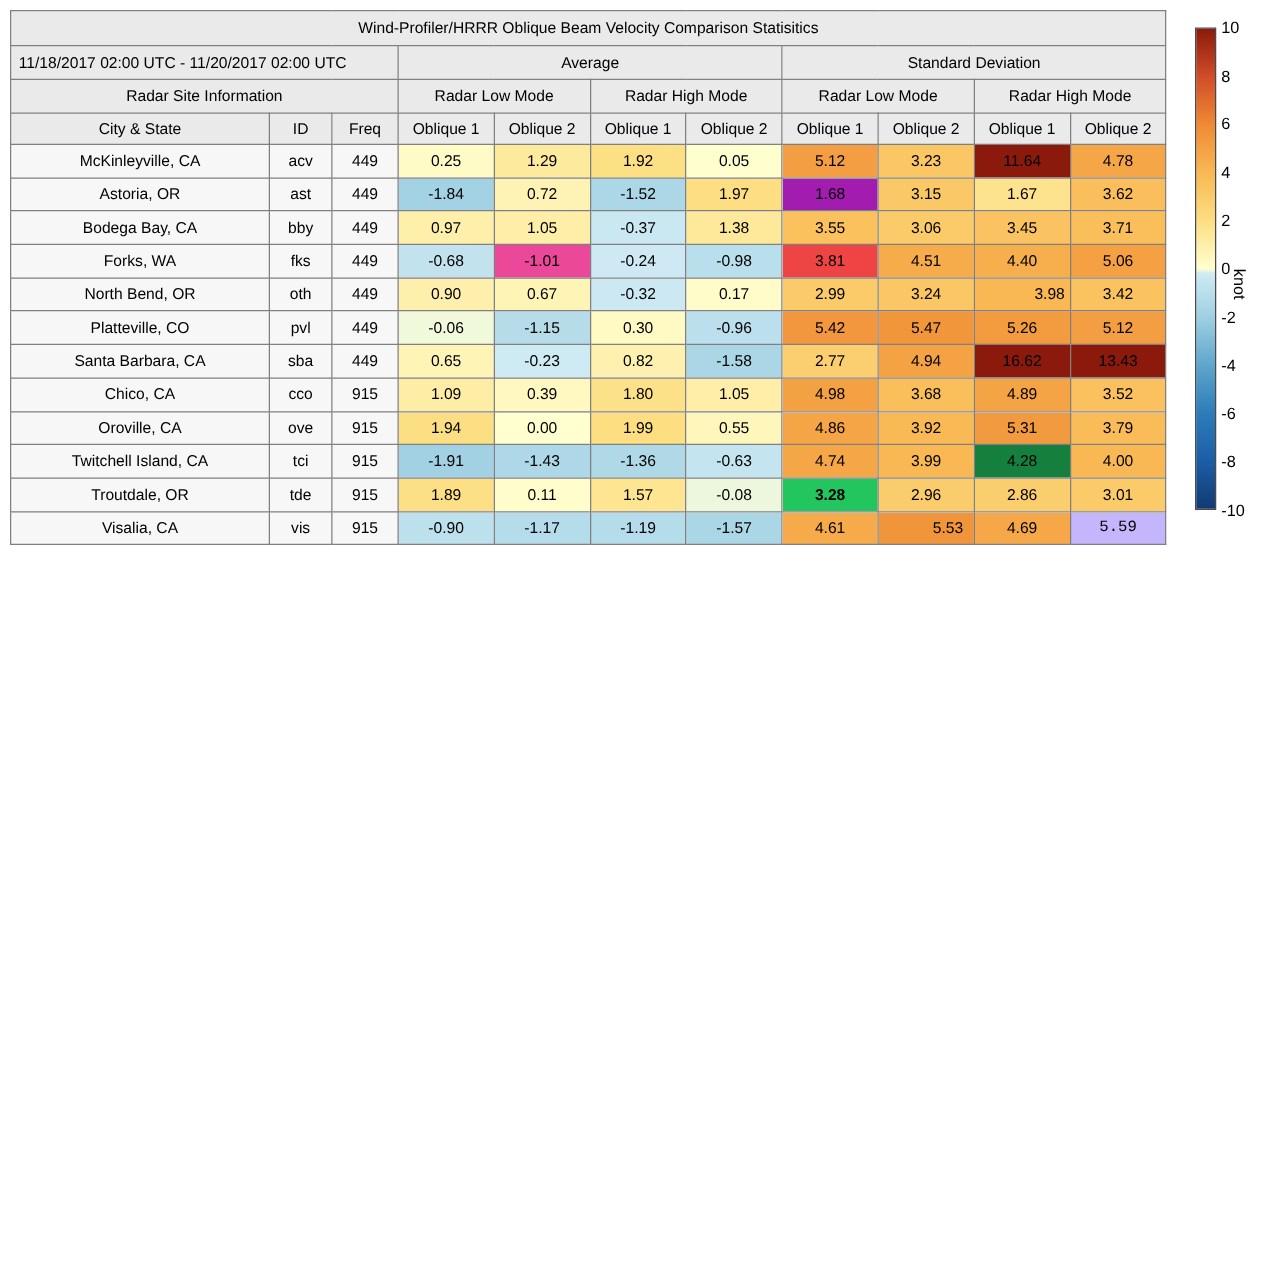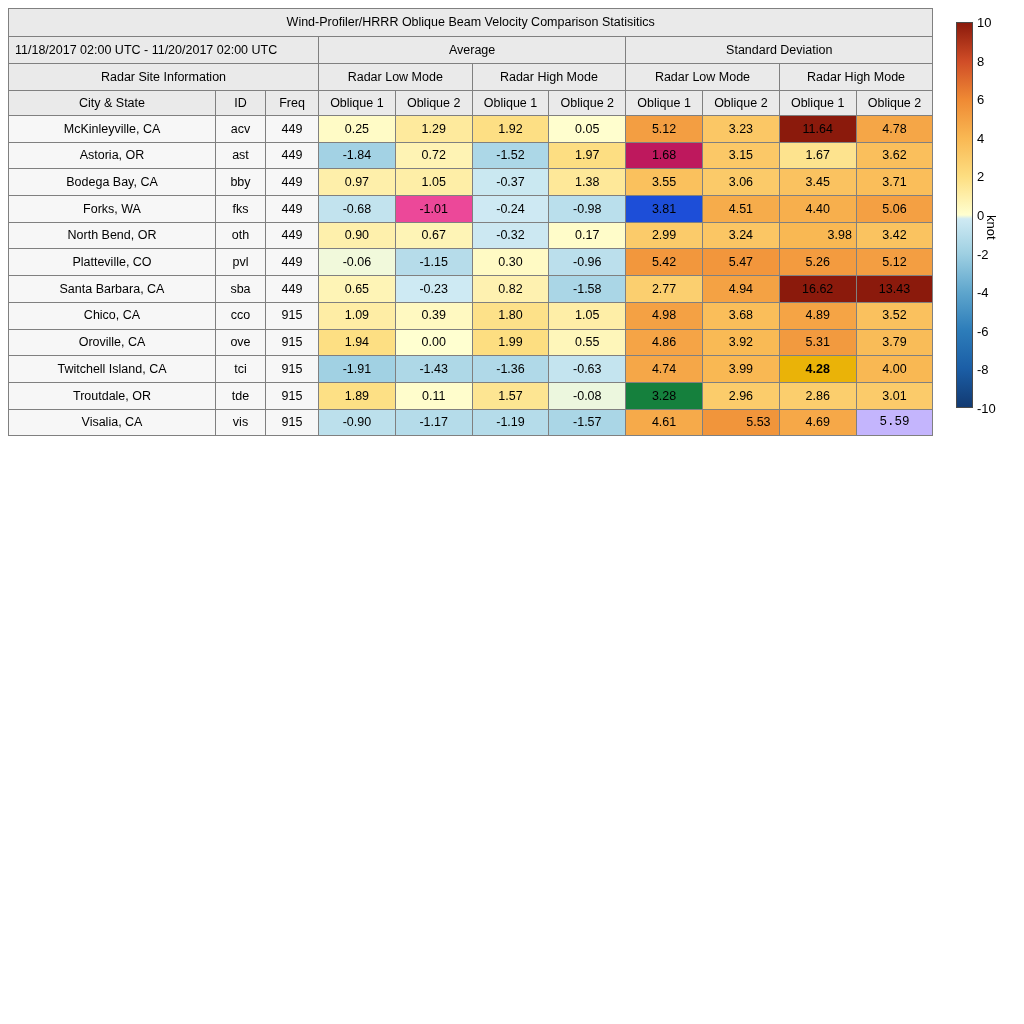--- a/index.html
+++ b/index.html
@@ -182,21 +182,21 @@
             <td class="val" style="background-color: rgb(245, 166, 71);">4.78</td>
           </tr>
           <tr class="data-row">
             <td>Astoria, OR</td>
             <td>ast</td>
             <td>449</td>
             <td class="val" style="background-color: rgb(163, 210, 228);">-1.84</td>
             <td class="val" style="background-color: rgb(254, 243, 180);">0.72</td>
             <td class="val" style="background-color: rgb(172, 215, 231);">-1.52</td>
             <td class="val" style="background-color: rgb(253, 222, 130);">1.97</td>
-            <td class="val" style="background-color: #be185d;">1.68</td>
+            <td class="val" style="background-color: #a21caf;">1.68</td>
             <td class="val" style="background-color: rgb(251, 200, 103);">3.15</td>
             <td class="val" style="background-color: rgb(253, 227, 142);">1.67</td>
             <td class="val" style="background-color: rgb(250, 191, 92);">3.62</td>
           </tr>
           <tr class="data-row">
             <td>Bodega Bay, CA</td>
             <td>bby</td>
             <td>449</td>
             <td class="val" style="background-color: rgb(254, 239, 170);">0.97</td>
             <td class="val" style="background-color: rgb(254, 238, 167);">1.05</td>
@@ -208,21 +208,21 @@
             <td class="val" style="background-color: rgb(250, 190, 90);">3.71</td>
           </tr>
           <tr class="data-row">
             <td>Forks, WA</td>
             <td>fks</td>
             <td>449</td>
             <td class="val" style="background-color: rgb(194, 227, 238);">-0.68</td>
             <td class="val" style="background-color: #ec4899;">-1.01</td>
             <td class="val" style="background-color: rgb(206, 233, 243);">-0.24</td>
             <td class="val" style="background-color: rgb(186, 223, 236);">-0.98</td>
-            <td class="val" style="background-color: #1d4ed8;">3.81</td>
+            <td class="val" style="background-color: #ef4444;">3.81</td>
             <td class="val" style="background-color: rgb(246, 172, 75);">4.51</td>
             <td class="val" style="background-color: rgb(247, 175, 77);">4.40</td>
             <td class="val" style="background-color: rgb(244, 160, 67);">5.06</td>
           </tr>
           <tr class="data-row">
             <td>North Bend, OR</td>
             <td>oth</td>
             <td>449</td>
             <td class="val" style="background-color: rgb(254, 240, 172);">0.90</td>
             <td class="val" style="background-color: rgb(254, 244, 182);">0.67</td>
@@ -288,32 +288,32 @@
           <tr class="data-row">
             <td>Twitchell Island, CA</td>
             <td>tci</td>
             <td>915</td>
             <td class="val" style="background-color: rgb(161, 209, 227);">-1.91</td>
             <td class="val" style="background-color: rgb(174, 216, 231);">-1.43</td>
             <td class="val" style="background-color: rgb(176, 217, 232);">-1.36</td>
             <td class="val" style="background-color: rgb(196, 228, 239);">-0.63</td>
             <td class="val" style="background-color: rgb(245, 167, 72);">4.74</td>
             <td class="val" style="background-color: rgb(249, 184, 83);">3.99</td>
-            <td class="val" style="background-color: #eab308; font-weight: bold;">4.28</td>
+            <td class="val" style="background-color: #15803d;">4.28</td>
             <td class="val" style="background-color: rgb(249, 184, 83);">4.00</td>
           </tr>
           <tr class="data-row">
             <td>Troutdale, OR</td>
             <td>tde</td>
             <td>915</td>
             <td class="val" style="background-color: rgb(253, 224, 133);">1.89</td>
             <td class="val" style="background-color: rgb(255, 253, 204);">0.11</td>
             <td class="val" style="background-color: rgb(253, 229, 146);">1.57</td>
             <td class="val" style="background-color: rgb(236, 247, 222);">-0.08</td>
-            <td class="val" style="background-color: #15803d;">3.28</td>
+            <td class="val" style="background-color: #22c55e; font-weight: bold;">3.28</td>
             <td class="val" style="background-color: rgb(251, 204, 107);">2.96</td>
             <td class="val" style="background-color: rgb(251, 206, 109);">2.86</td>
             <td class="val" style="background-color: rgb(251, 203, 106);">3.01</td>
           </tr>
           <tr class="data-row">
             <td>Visalia, CA</td>
             <td>vis</td>
             <td>915</td>
             <td class="val" style="background-color: rgb(188, 224, 236);">-0.90</td>
             <td class="val" style="background-color: rgb(181, 220, 234);">-1.17</td>

